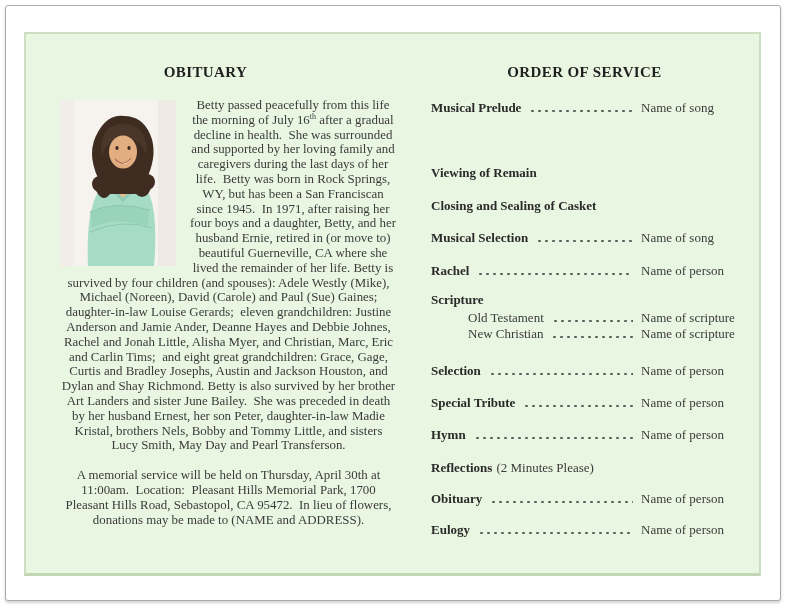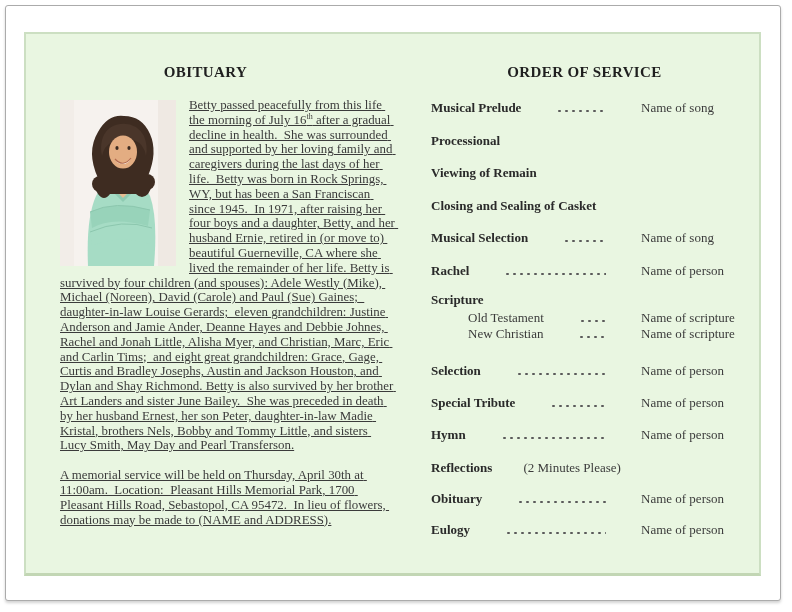--- a/index.html
+++ b/index.html
@@ -64,23 +64,22 @@
     width: 116px;
     height: 166px;
     margin: 2px 13px 3px 0;
     display: block;
   }
   .obit-para {
     margin: 0;
     font-size: 12.9px;
     line-height: 14.8px;
     white-space: pre-wrap;
-    text-align: left;
+    text-align: center;
     color: #3b3b3b;
-    text-decoration: underline;
   }
   .obit-para sup {
     font-size: 0.62em;
     line-height: 0;
   }
   .para2 { margin-top: 15px; }
 
   
   .os-col {
     position: absolute;
@@ -91,21 +90,20 @@
   }
   .os-row {
     position: absolute;
     left: 0;
     width: 307px;
     display: flex;
     align-items: baseline;
     font-size: 13px;
     line-height: 16px;
     color: #3b3b3b;
-    gap: 27px;
   }
   .os-label {
     font-weight: bold;
     white-space: nowrap;
     color: #2a2a2a;
   }
   .os-row.sub { padding-left: 37px; width: 270px; align-items: flex-end; }
   .os-row.sub .os-label { font-weight: normal; color: #3b3b3b; }
   .leader {
     flex: 1;
@@ -169,23 +167,20 @@
       <h2 class="col-title os-title">ORDER OF SERVICE</h2>
 
       <div class="os-col">
 
         <div class="os-row" style="top:66px">
           <span class="os-label">Musical Prelude</span>
           <span class="leader"></span>
           <span class="os-value">Name of song</span>
         </div>
 
-        <div class="os-row" style="top:99px">
-          <span class="os-label">Processional</span>
-        </div>
 
         <div class="os-row" style="top:131px">
           <span class="os-label">Viewing of Remain</span>
         </div>
 
         <div class="os-row" style="top:164px">
           <span class="os-label">Closing and Sealing of Casket</span>
         </div>
 
         <div class="os-row" style="top:196px">

